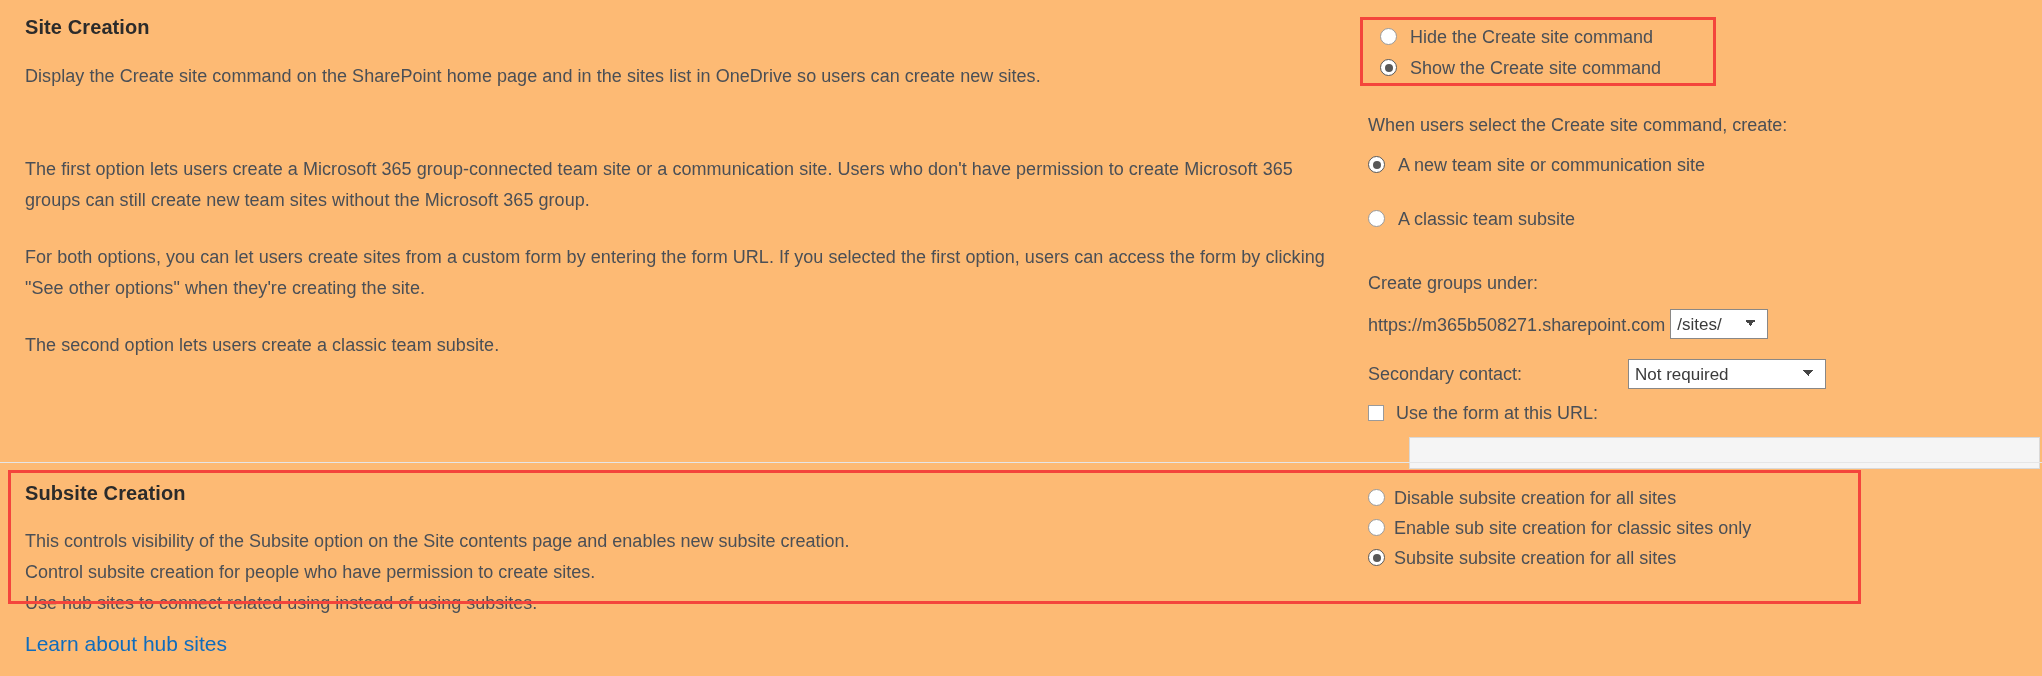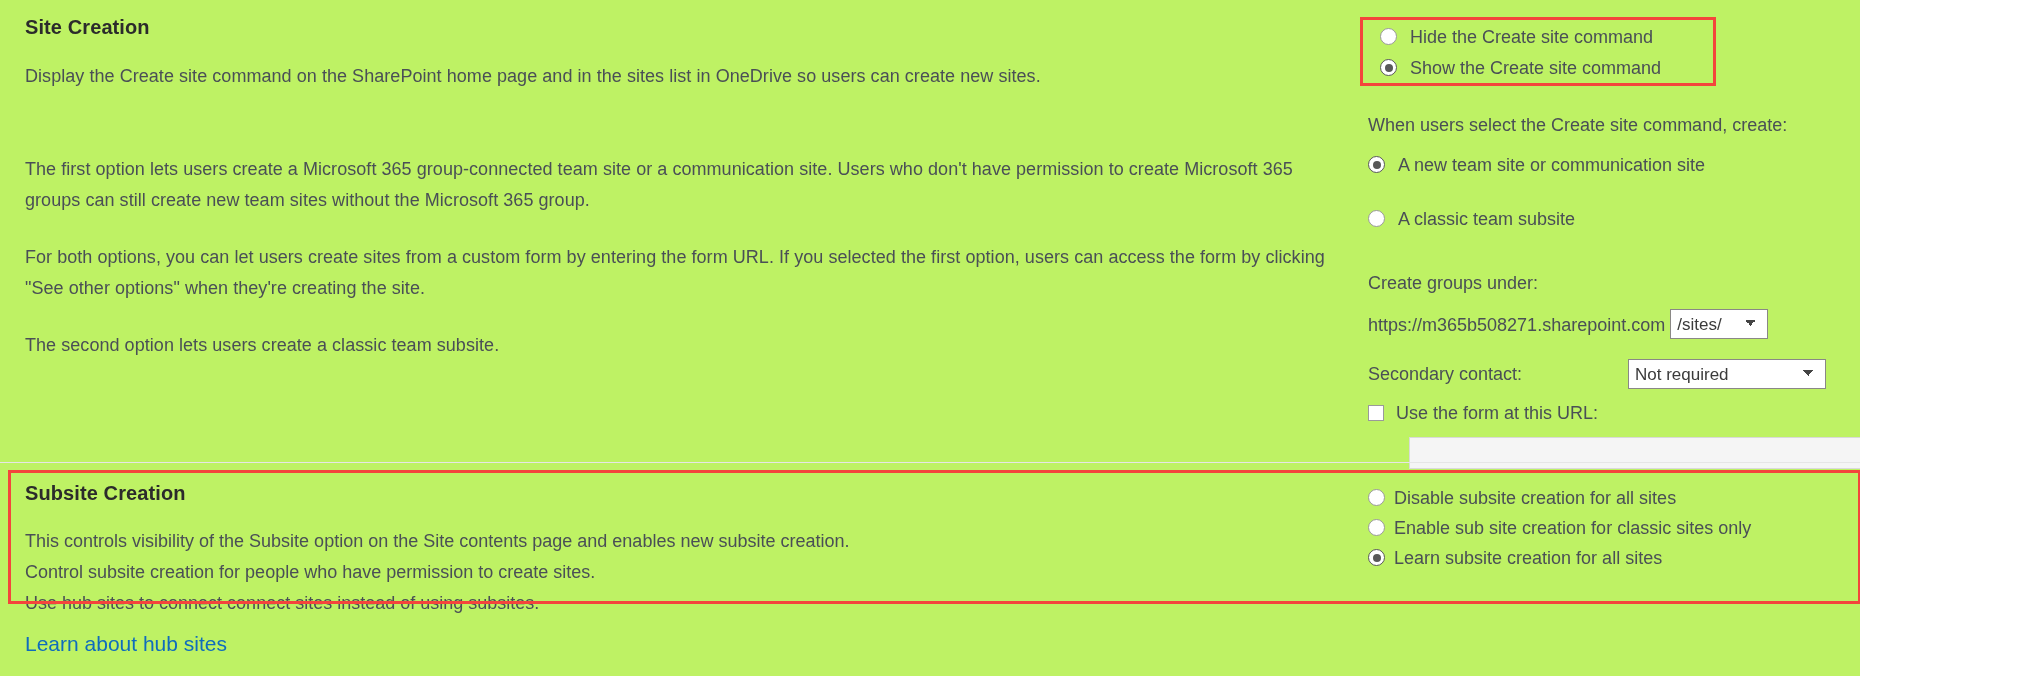--- a/index.html
+++ b/index.html
@@ -8,23 +8,23 @@
     padding: 0;
     background: #ffffff;
   }
   body {
     font-family: "Liberation Sans", "DejaVu Sans", sans-serif;
     color: #323130;
     -webkit-font-smoothing: antialiased;
   }
   #page {
     position: relative;
-    width: 1860px;
+    width: 2042px;
     height: 676px;
-    background: #bef264;
+    background: #fdba74;
     overflow: hidden;
   }
 
   
   .section-title {
     font-size: 20px;
     font-weight: bold;
     color: #2b2b2b;
     letter-spacing: 0.1px;
   }
@@ -326,35 +326,35 @@
     </div>
 
   </div>
 
   <div class="divider"></div>
 
   <div class="subsite-left">
     <span class="section-title">Subsite Creation</span>
     <span class="subsite-line">This controls visibility of the Subsite option on the Site contents page and enables new subsite creation.</span>
     <span class="subsite-line">Control subsite creation for people who have permission to create sites.</span>
-    <span class="subsite-line">Use hub sites to connect connect sites instead of using subsites.</span>
+    <span class="subsite-line">Use hub sites to connect related using instead of using subsites.</span>
   </div>
 
   <div class="subsite-options">
     <div class="opt-row">
       <span class="radio"></span>
       <span class="opt-label">Disable subsite creation for all sites</span>
     </div>
     <div class="opt-row">
       <span class="radio"></span>
       <span class="opt-label">Enable sub site creation for classic sites only</span>
     </div>
     <div class="opt-row">
       <span class="radio checked"></span>
-      <span class="opt-label">Learn subsite creation for all sites</span>
+      <span class="opt-label">Subsite subsite creation for all sites</span>
     </div>
   </div>
 
   <a class="hub-link" href="#">Learn about hub sites</a>
 
   <div class="red-box" id="red-box-create-site" style="border-color: rgb(244, 69, 60);"></div>
   <div class="red-box" id="red-box-subsite" style="border-color: rgb(244, 69, 60);"></div>
 
 </div>
 

